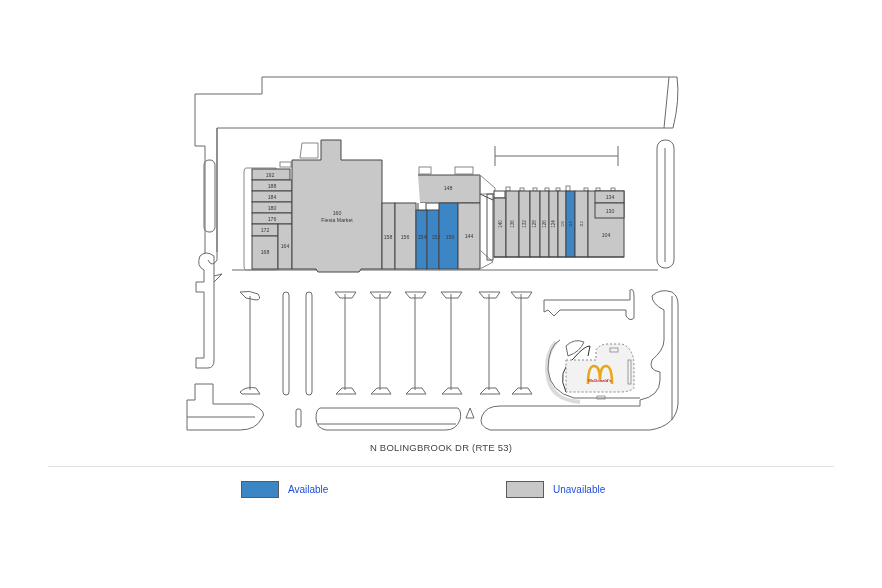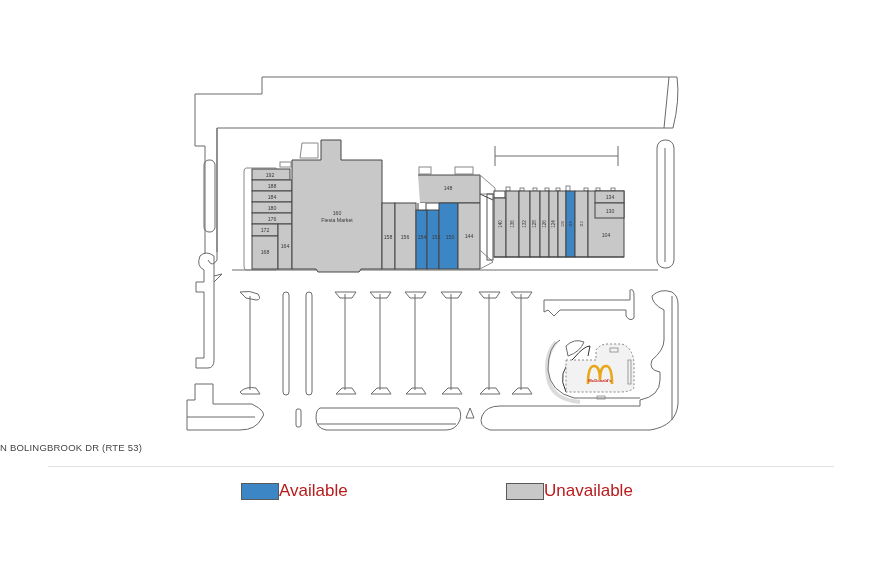--- a/index.html
+++ b/index.html
@@ -1,22 +1,22 @@
 <!DOCTYPE html>
 <html><head>
 <meta charset="utf-8">
 <style>
   html, body { margin:0; padding:0; background:#ffffff; }
   body { width:882px; height:588px; position:relative; overflow:hidden; font-family:"Liberation Sans", sans-serif; }
   #plan { position:absolute; left:0; top:0; }
-  .road-label { position:absolute; left:0; width:882px; top:442px; text-align:left; font-size:9.5px; color:#444; letter-spacing:0.2px; }
+  .road-label { position:absolute; left:0; width:882px; top:442px; text-align:center; font-size:9.5px; color:#444; letter-spacing:0.2px; }
   .divider { position:absolute; left:48px; width:786px; top:466px; height:1px; background:#e2e2e2; }
   .legend-item { position:absolute; top:481px; display:flex; align-items:center; }
   .swatch { width:38px; height:17px; border:1px solid #5a5a5a; box-sizing:border-box; }
-  .legend-label { font-size:17px; color:#b91c1c; }
+  .legend-label { margin-left:9px; font-size:10px; color:#1d4ed8; }
   svg text { font-family:"Liberation Sans", sans-serif; fill:#3a3a3a; }
 </style>
 </head>
 <body>
 
 <svg id="plan" width="882" height="470" viewBox="0 0 882 470">
 
   <g fill="none" stroke="#6a6a6a" stroke-width="1">
     <path d="M195 94 H262 V77 H677 Q680 100 673 128 H217 V260 Q212 268 208 260"></path>
     <path d="M195 94 V146 H205 V254"></path>

